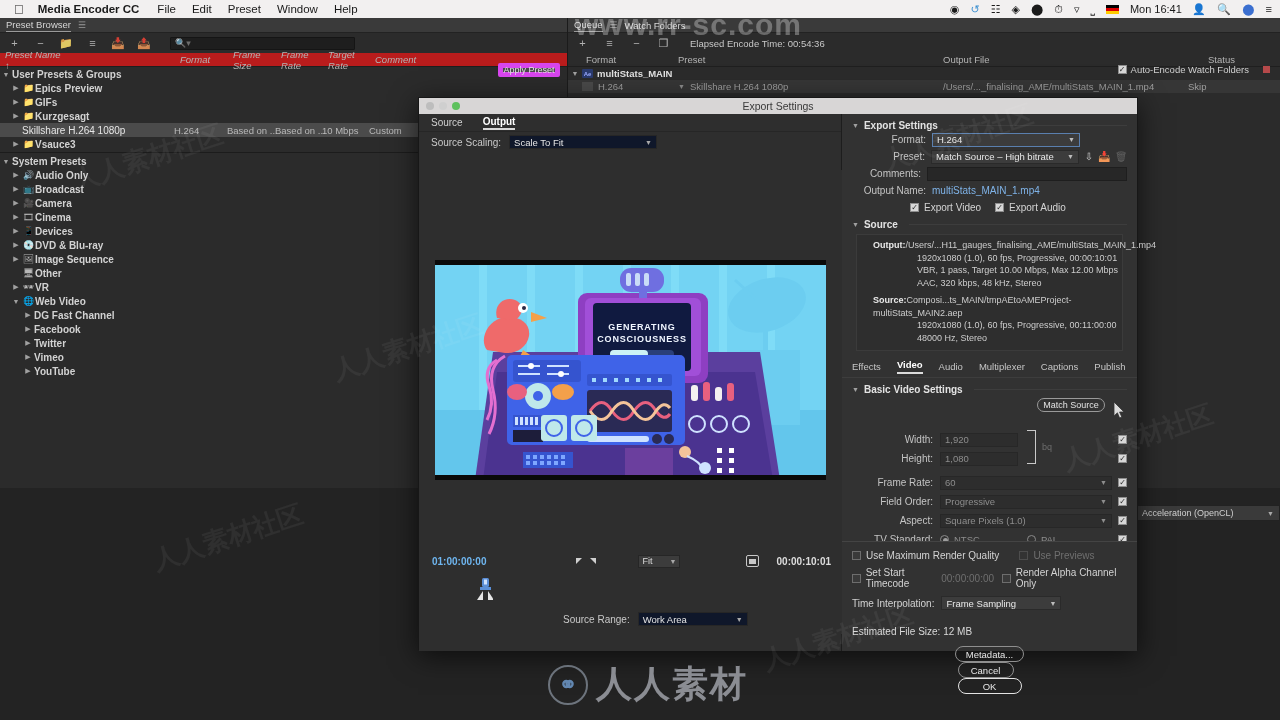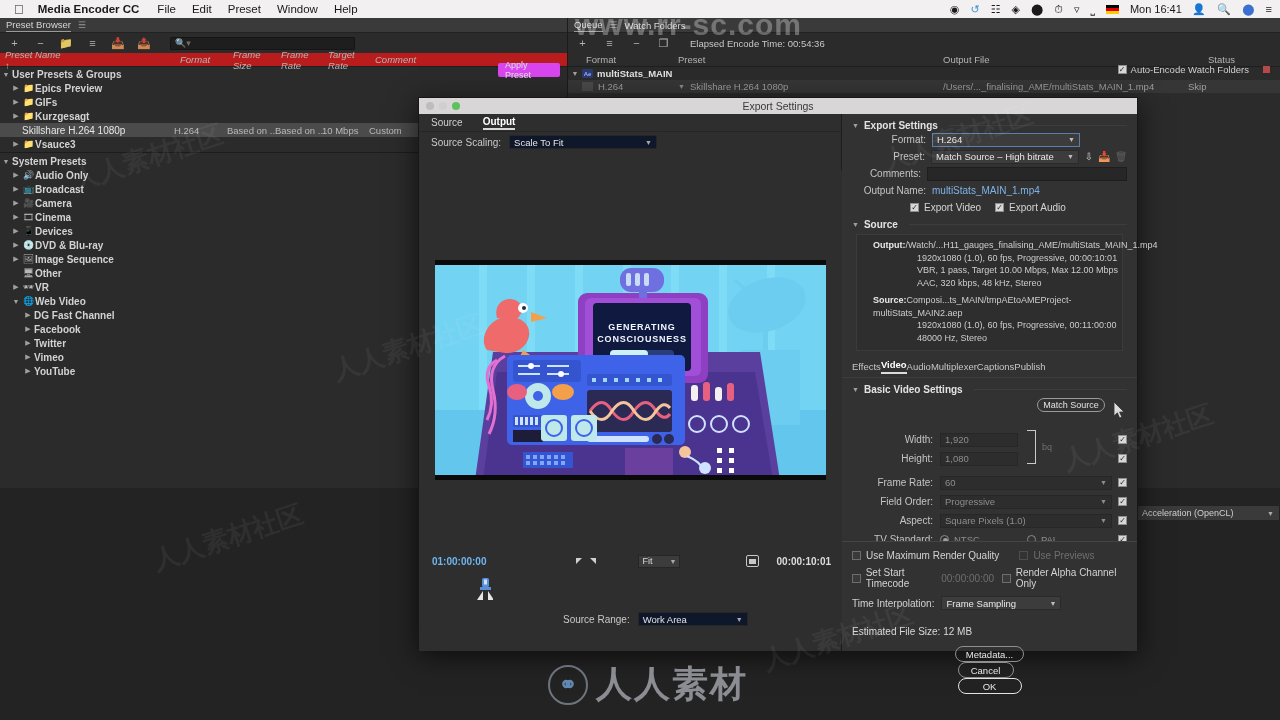--- a/index.html
+++ b/index.html
@@ -118,21 +118,21 @@
   .outname{color:#7fb3e8;font-size:10px;}
   .cbrow{display:flex;align-items:center;gap:5px;font-size:10px;color:#d4d4d4;}
   .cb{width:9px;height:9px;border:1px solid #8e8e8e;background:#d8d8d8;display:inline-flex;align-items:center;justify-content:center;color:#2b2b2b;font-size:8px;line-height:1;}
   .cb.off{background:#3a3a3a;color:transparent;border-color:#6d6d6d;}
   .cb.dis{background:#333;border-color:#4d4d4d;color:transparent;}
   .summary{font-size:9px;color:#cdcdcd;line-height:12.5px;padding-left:14px;}
   .summary b{color:#e9e9e9;font-weight:bold;}
   .sumind{padding-left:44px;}
   .sumbox{border:1px solid #3b3b3b;margin:4px 4px 0 4px;padding:4px 2px 6px 2px;background:#2e2e2e;}
 
-  .vt-tabs{display:flex;align-items:center;font-size:9.5px;color:#c6c6c6;border-bottom:1px solid #3d3d3d;padding:0 0 3px 10px;margin-top:8px;}
+  .vt-tabs{display:flex;align-items:center;gap:16px;font-size:9.5px;color:#c6c6c6;border-bottom:1px solid #3d3d3d;padding:0 0 3px 10px;margin-top:8px;}
   .vt-tabs .act{color:#fff;font-weight:bold;border-bottom:2px solid #dcdcdc;padding-bottom:2px;}
   .scroll-area{position:relative;height:175px;overflow:hidden;}
   .matchsrc{width:68px;height:14px;border:1px solid #9a9a9a;border-radius:7px;display:flex;align-items:center;justify-content:center;font-size:9px;color:#e2e2e2;}
   .vrow{display:flex;align-items:center;height:19px;font-size:10px;}
   .vrow .vl{width:88px;text-align:right;color:#c4c4c4;padding-right:7px;}
   .vrow .vf{flex:1;height:14px;background:#2d2d2d;border:1px solid #272727;display:flex;align-items:center;justify-content:space-between;padding:0 4px;color:#8d8d8d;font-size:9.5px;}
   .vrow .vcb{margin-left:6px;}
   .linker{position:absolute;left:175px;top:0;width:9px;height:34px;border:1px solid #c9c9c9;border-left:none;}
   .bq{position:absolute;left:190px;top:12px;color:#6e6e6e;font-size:9px;}
   .radio{width:9px;height:9px;border-radius:50%;border:1px solid #8a8a8a;display:inline-block;position:relative;}
@@ -362,21 +362,21 @@
     </div>
   </div>
 
   <div class="lower"></div>
 
   <div class="accel">
     <span>Acceleration (OpenCL)</span>
     <span style="font-size:7px;color:#a9a9a9;">▼</span>
   </div>
 
-  <div style="position:absolute;left:498px;top:45px;width:62px;height:14px;background:#4a4a4a;border:7px solid #d946ef;border-radius:2px;display:flex;align-items:center;justify-content:center;font-size:9px;color:#e0e0e0;">Apply Preset</div>
+  <div style="position:absolute;left:498px;top:45px;width:62px;height:14px;background:#4a4a4a;border:5px solid #d946ef;border-radius:2px;display:flex;align-items:center;justify-content:center;font-size:9px;color:#e0e0e0;">Apply Preset</div>
 
   <div class="dlg">
     <div class="dlg-title">
       <span class="tl r"></span>
       <span class="tl y"></span>
       <span class="tl g"></span>
       <span class="t">Export Settings</span>
     </div>
 
     <div class="dlg-body">
@@ -622,21 +622,21 @@
           </div>
 
           <div class="sec-h" style="margin-top:3px;">
             <span class="tw">▼</span>
             <span>Source</span>
             <span class="rule"></span>
           </div>
 
           <div class="sumbox">
             <div class="summary">
-              <div><b>Output:</b><span>/Watch/...H11_gauges_finalising_AME/multiStats_MAIN_1.mp4</span></div>
+              <div><b>Output:</b><span>/Users/...H11_gauges_finalising_AME/multiStats_MAIN_1.mp4</span></div>
               <div class="sumind">1920x1080 (1.0), 60 fps, Progressive, 00:00:10:01</div>
               <div class="sumind">VBR, 1 pass, Target 10.00 Mbps, Max 12.00 Mbps</div>
               <div class="sumind">AAC, 320 kbps, 48 kHz, Stereo</div>
             </div>
             <div class="summary" style="margin-top:5px;">
               <div><b>Source:</b><span>Composi...ts_MAIN/tmpAEtoAMEProject-multiStats_MAIN2.aep</span></div>
               <div class="sumind">1920x1080 (1.0), 60 fps, Progressive, 00:11:00:00</div>
               <div class="sumind">48000 Hz, Stereo</div>
             </div>
           </div>

